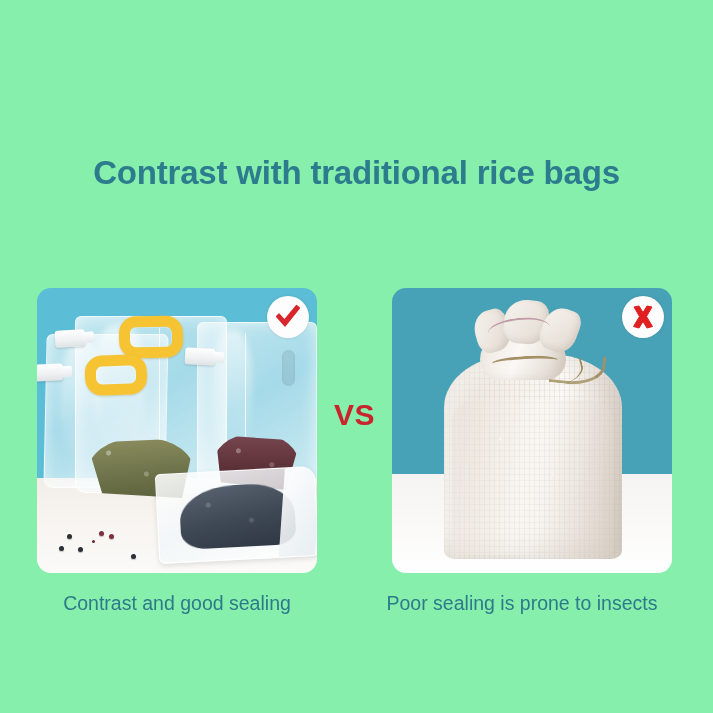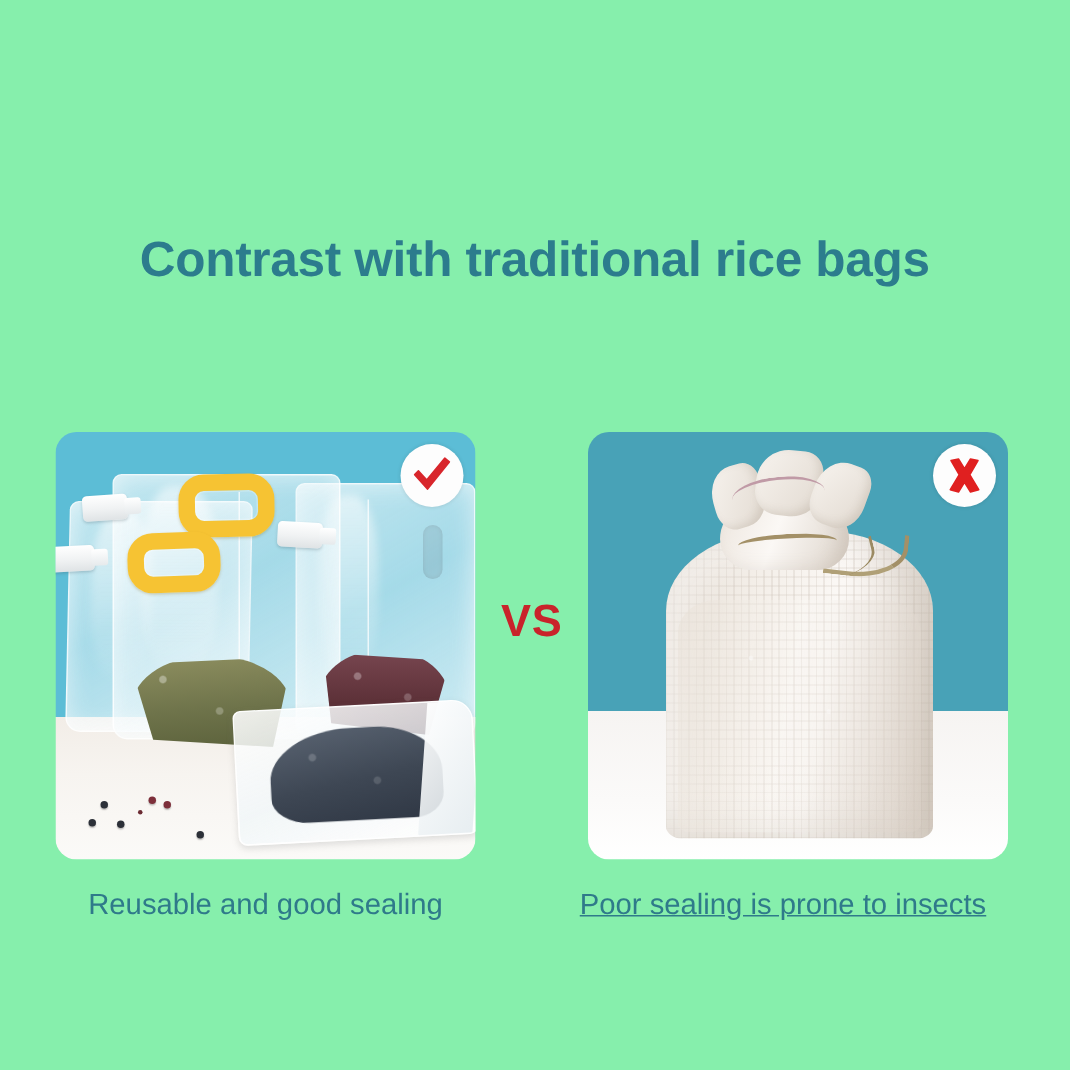--- a/index.html
+++ b/index.html
@@ -112,21 +112,21 @@
   
   .caption {
     position: absolute;
     top: 592px;
     font-size: 19.5px;
     color: #2f7a8a;
     white-space: nowrap;
     text-align: center;
   }
   .caption-left  { left: 17px;  width: 320px; }
-  .caption-right { left: 352px; width: 340px; text-decoration: underline; }
+  .caption-right { left: 352px; width: 340px; }
 
   
   .scene { position: absolute; inset: 0; }
 
   .bag {
     position: absolute;
     background: linear-gradient(150deg,
         rgba(255,255,255,0.62) 0%,
         rgba(232,245,249,0.52) 45%,
         rgba(255,255,255,0.70) 100%);
@@ -462,16 +462,16 @@
 
       <div class="badge">
         <svg width="26" height="26" viewBox="0 0 26 26">
           <path d="M4 3 L9 2 L13 8.5 L17 2 L22 3 L16.5 12.5 L22.5 22.5 L17 24 L13 17.5 L9 24 L3.5 22.5 L9.5 12.5 Z" fill="#e02020" stroke="#e02020" stroke-width="1" stroke-linejoin="round"></path>
         </svg>
       </div>
     </div>
 
   </div>
 
-  <div class="caption caption-left">Reusable and good sealing</div>
+  <div class="caption caption-left">Contrast and good sealing</div>
   <div class="caption caption-right">Poor sealing is prone to insects</div>
 
 </div>
 
 </body></html>

